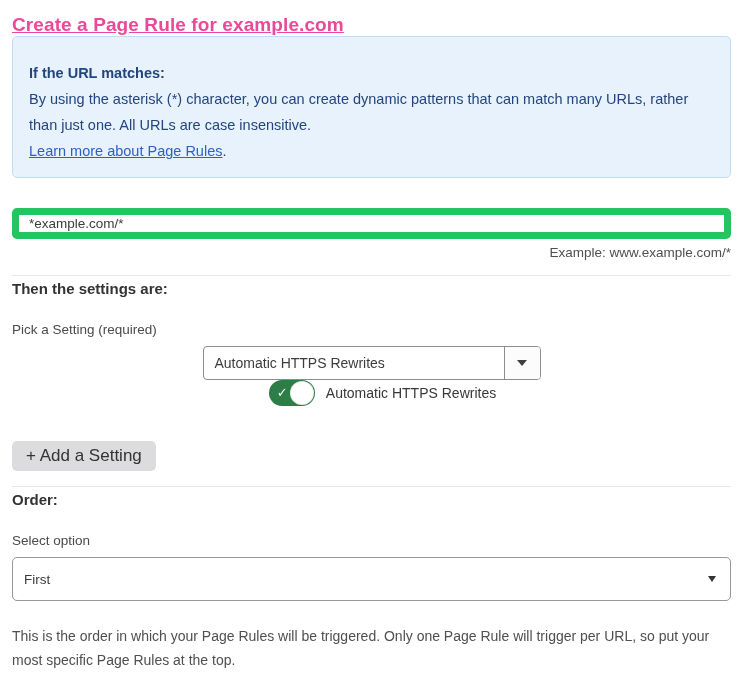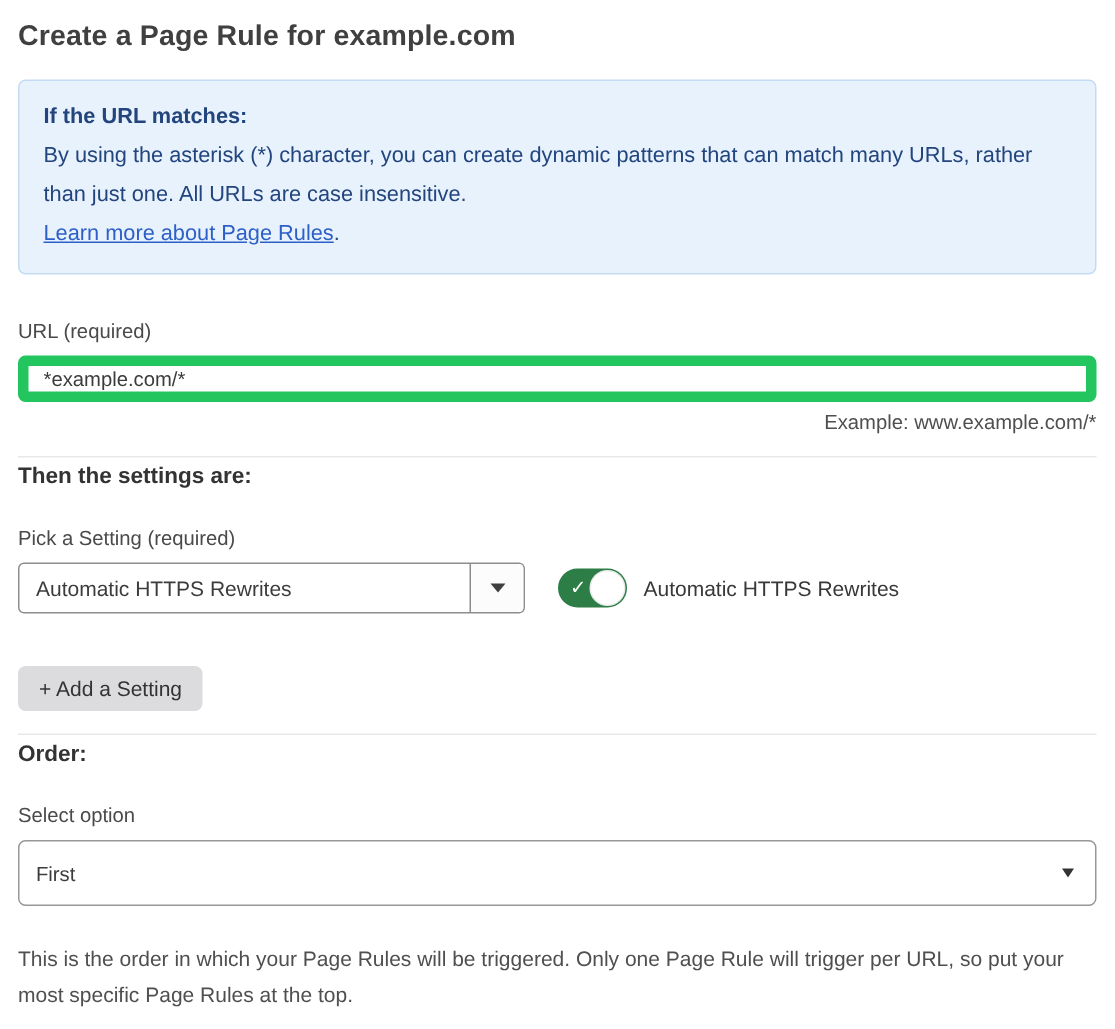--- a/index.html
+++ b/index.html
@@ -11,29 +11,29 @@
   }
   .page {
     width: 743px;
     height: 686px;
     padding: 14px 12px 0 12px;
     background: #ffffff;
   }
   .page-title {
     font-size: 19px;
     font-weight: 700;
-    color: #404040;
-    margin-bottom: 17px;
+    color: #ec4899;
     letter-spacing: 0.1px;
+    text-decoration: underline;
   }
   .info-box {
     background: #e8f2fc;
     border: 1px solid #c3dcf3;
     border-radius: 5px;
-    padding: 11px 16px 13px 16px;
+    padding: 23px 16px 13px 16px;
     font-size: 14.5px;
     line-height: 26px;
     color: #23457e;
     margin-bottom: 30px;
   }
   .info-box .info-heading { font-weight: 700; }
   .info-box a.info-link {
     color: #2d5fc7;
     text-decoration: underline;
     cursor: pointer;
@@ -69,20 +69,21 @@
   .section-heading {
     font-size: 15px;
     font-weight: 700;
     color: #333333;
     margin-top: 4px;
     margin-bottom: 25px;
   }
   .setting-row {
     display: flex;
     align-items: center;
+    flex-direction: column;
   }
   .select-group {
     display: flex;
     width: 338px;
     height: 34px;
     border: 1px solid #8d8d8d;
     border-radius: 4px;
     overflow: hidden;
     background: #ffffff;
     cursor: pointer;
@@ -147,21 +148,21 @@
     color: #383838;
   }
   .btn {
     display: inline-flex;
     align-items: center;
     justify-content: center;
     height: 30px;
     padding: 0 16px;
     border: none;
     border-radius: 5px;
-    font-size: 14px;
+    font-size: 17px;
     font-family: "Liberation Sans", "DejaVu Sans", sans-serif;
     cursor: pointer;
     white-space: nowrap;
   }
   .btn-gray {
     background: #dcdcde;
     color: #333333;
   }
   .add-setting-btn { margin-top: 35px; padding: 0 14px; }
   .order-select {
@@ -202,21 +203,20 @@
   <div class="page-title">Create a Page Rule for example.com</div>
 
   <div class="info-box">
     <div class="info-heading">If the URL matches:</div>
     <span>By using the asterisk (*) character, you can create dynamic patterns that can match many URLs, rather than just one. All URLs are case insensitive.</span>
     <div>
       <a class="info-link">Learn more about Page Rules</a><span>.</span>
     </div>
   </div>
 
-  <div class="field-label mt-url">URL (required)</div>
   <input class="text-input" type="text" value="*example.com/*" style="">
   <div class="helper-text">Example: www.example.com/*</div>
 
   <hr class="divider">
 
   <div class="section-heading">Then the settings are:</div>
 
   <div class="field-label mt-picker">Pick a Setting (required)</div>
 
   <div class="setting-row">

